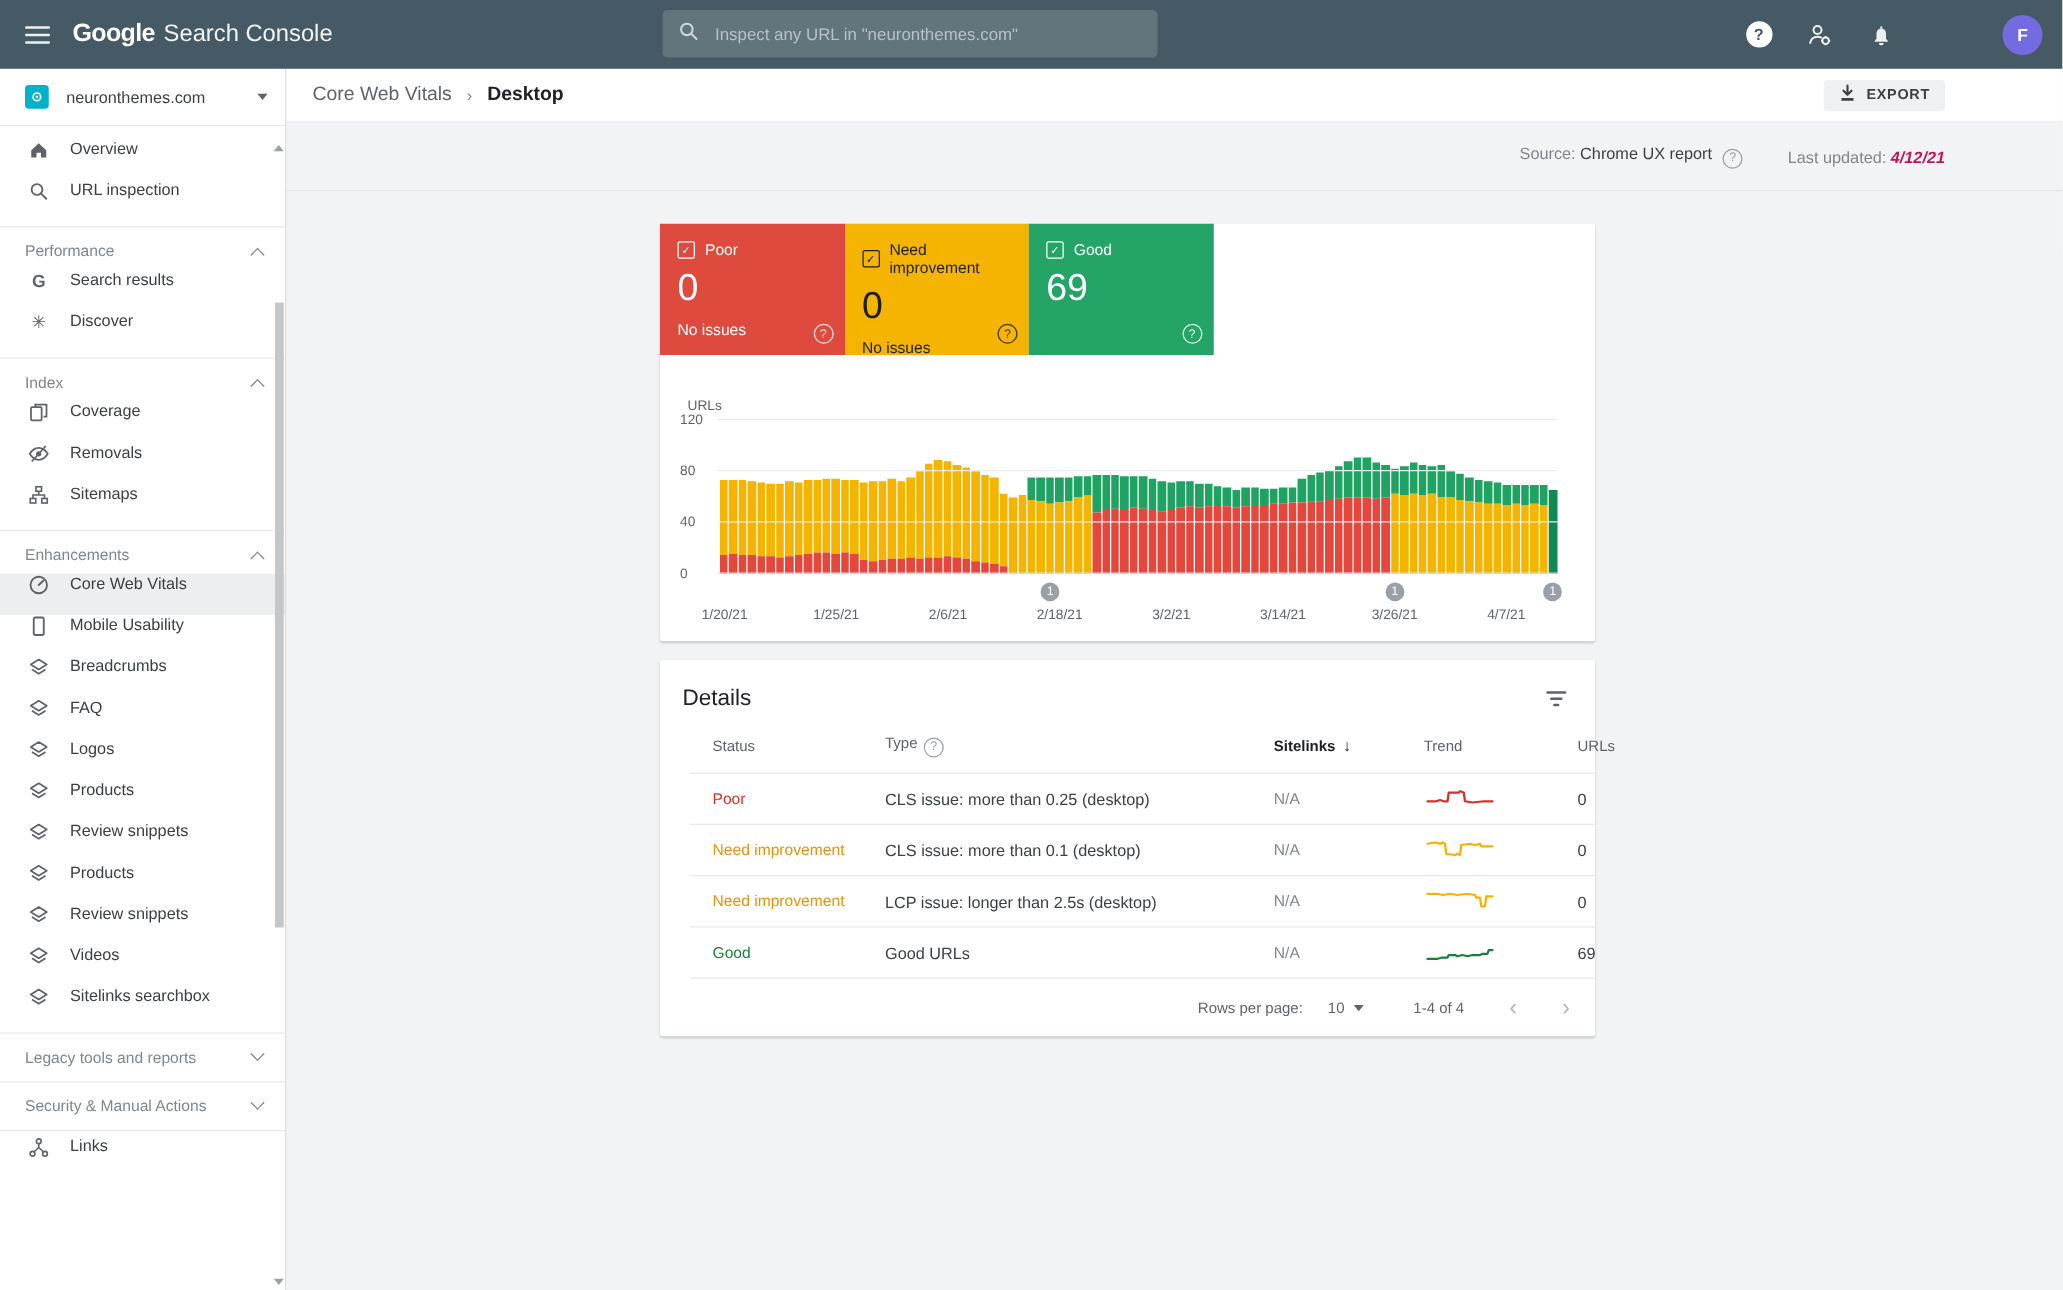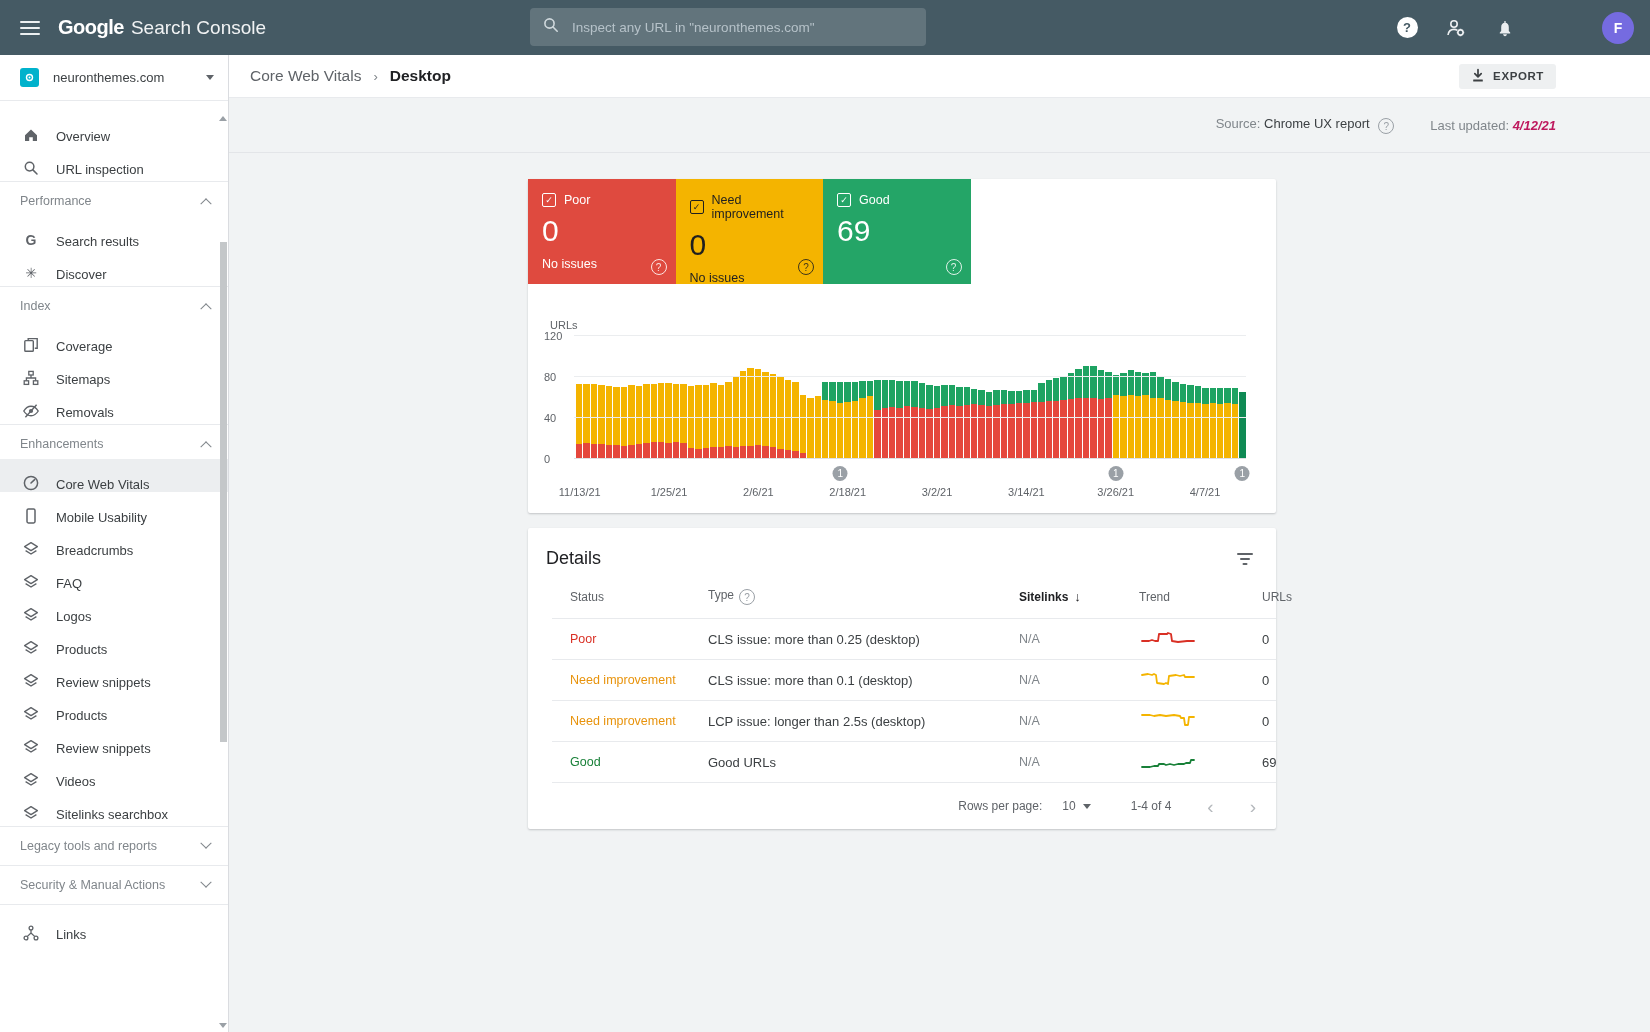--- a/index.html
+++ b/index.html
@@ -30,21 +30,21 @@
   .prop-name{font-size:13px;color:#3c4043;margin-left:14px;flex:1;}
   .dd-arrow{width:0;height:0;border-left:4.5px solid transparent;border-right:4.5px solid transparent;border-top:5px solid #5f6368;}
   .nav{padding-top:6px;}
   .nav-sec{padding:4px 0;}
   .nav-sec + .nav-sec{border-top:1px solid #e8eaed;}
   .sec-head{height:30px;display:flex;align-items:center;padding:0 18px 0 20px;cursor:pointer;}
   .sec-head span{flex:1;font-size:12.5px;color:#80868b;}
   .chev{width:7px;height:7px;border-right:1.6px solid #80868b;border-bottom:1.6px solid #80868b;display:inline-block;}
   .chev.up{transform:rotate(-135deg) translate(-2px,-2px);}
   .chev.down{transform:rotate(45deg) translate(-2px,-2px);}
-  .nav-item{height:33px;display:flex;align-items:flex-end;padding:0 8px 0 22px;cursor:pointer;}
+  .nav-item{height:33px;display:flex;align-items:flex-start;padding:0 8px 0 22px;cursor:pointer;}
   .nav-item.sel{background:#eceef0;}
   .nico{width:18px;height:18px;flex:none;display:flex;align-items:center;justify-content:center;}
   .nlabel{font-size:13px;color:#3c4043;margin-left:16px;white-space:nowrap;}
   .sb-track{position:absolute;top:45px;bottom:0;right:0;width:9px;}
   .sb-thumb{position:absolute;top:142px;height:500px;right:1px;width:7px;background:#c4c7c9;}
   .sb-arr{position:absolute;right:1px;width:0;height:0;border-left:4px solid transparent;border-right:4px solid transparent;}
   .sb-arr.up{top:16px;border-bottom:5px solid #9aa0a6;}
   .sb-arr.dn{bottom:4px;border-top:5px solid #9aa0a6;}
   
   .page-header{height:42px;background:#fff;border-bottom:1px solid #e8eaed;display:flex;align-items:center;padding:0 94px 0 21px;flex:none;}
@@ -227,37 +227,37 @@
               <svg width="18" height="18" viewBox="0 0 18 18">
                 <path d="M6.2 4.6V2.6h9v9.6h-2.4" fill="none" stroke="#5f6368" stroke-width="1.4"></path>
                 <rect x="2.8" y="4.6" width="8.5" height="10.6" rx="0.8" fill="none" stroke="#5f6368" stroke-width="1.4"></rect>
               </svg>
             </span>
             <span class="nlabel">Coverage</span>
           </div>
           <div class="nav-item">
             <span class="nico">
               <svg width="18" height="18" viewBox="0 0 18 18">
+                <path d="M1.8 9C3.8 5.7 6.6 4.2 9 4.2S14.2 5.7 16.2 9c-2 3.3-4.8 4.8-7.2 4.8S3.8 12.3 1.8 9Z" fill="none" stroke="#5f6368" stroke-width="1.4"></path>
+                <circle cx="9" cy="9" r="2.1" fill="#5f6368"></circle>
+                <line x1="3.4" y1="15.2" x2="14.6" y2="2.8" stroke="#5f6368" stroke-width="1.4"></line>
+              </svg>
+            </span>
+            <span class="nlabel">Removals</span>
+          </div>
+          <div class="nav-item">
+            <span class="nico">
+              <svg width="18" height="18" viewBox="0 0 18 18">
                 <rect x="6.8" y="2.4" width="4.4" height="3.6" fill="none" stroke="#5f6368" stroke-width="1.3"></rect>
                 <rect x="2.2" y="11.8" width="4.4" height="3.6" fill="none" stroke="#5f6368" stroke-width="1.3"></rect>
                 <rect x="11.4" y="11.8" width="4.4" height="3.6" fill="none" stroke="#5f6368" stroke-width="1.3"></rect>
                 <path d="M9 6v3M4.4 11.8V9h9.2v2.8" fill="none" stroke="#5f6368" stroke-width="1.3"></path>
               </svg>
             </span>
             <span class="nlabel">Sitemaps</span>
-          </div>
-          <div class="nav-item">
-            <span class="nico">
-              <svg width="18" height="18" viewBox="0 0 18 18">
-                <path d="M1.8 9C3.8 5.7 6.6 4.2 9 4.2S14.2 5.7 16.2 9c-2 3.3-4.8 4.8-7.2 4.8S3.8 12.3 1.8 9Z" fill="none" stroke="#5f6368" stroke-width="1.4"></path>
-                <circle cx="9" cy="9" r="2.1" fill="#5f6368"></circle>
-                <line x1="3.4" y1="15.2" x2="14.6" y2="2.8" stroke="#5f6368" stroke-width="1.4"></line>
-              </svg>
-            </span>
-            <span class="nlabel">Removals</span>
           </div>
         </div>
         <div class="nav-sec">
           <div class="sec-head">
             <span>Enhancements</span>
             <i class="chev up"></i>
           </div>
           <div class="nav-item sel">
             <span class="nico">
               <svg width="18" height="18" viewBox="0 0 18 18">
@@ -815,21 +815,21 @@
         <div class="gline zero" style="bottom: 0px;"></div>
             <span class="ytick" style="bottom: 0px;">0</span>
             <div class="gline" style="bottom: 41px;"></div>
             <span class="ytick" style="bottom: 41px;">40</span>
             <div class="gline" style="bottom: 82px;"></div>
             <span class="ytick" style="bottom: 82px;">80</span>
             <div class="gline" style="bottom: 123px;"></div>
             <span class="ytick" style="bottom: 123px;">120</span>
           </div>
         <div class="xaxis" id="xaxis">
-            <span class="xl" style="left: 0.555556%;">11/13/21</span>
+            <span class="xl" style="left: 0.555556%;">1/20/21</span>
             <span class="xl" style="left: 13.8889%;">1/25/21</span>
             <span class="xl" style="left: 27.2222%;">2/6/21</span>
             <span class="xl" style="left: 40.5556%;">2/18/21</span>
             <span class="xl" style="left: 53.8889%;">3/2/21</span>
             <span class="xl" style="left: 67.2222%;">3/14/21</span>
             <span class="xl" style="left: 80.5556%;">3/26/21</span>
             <span class="xl" style="left: 93.8889%;">4/7/21</span>
             <span class="ann" style="left: 39.4444%;">1</span>
             <span class="ann" style="left: 80.5556%;">1</span>
             <span class="ann" style="left: 99.4444%;">1</span>

